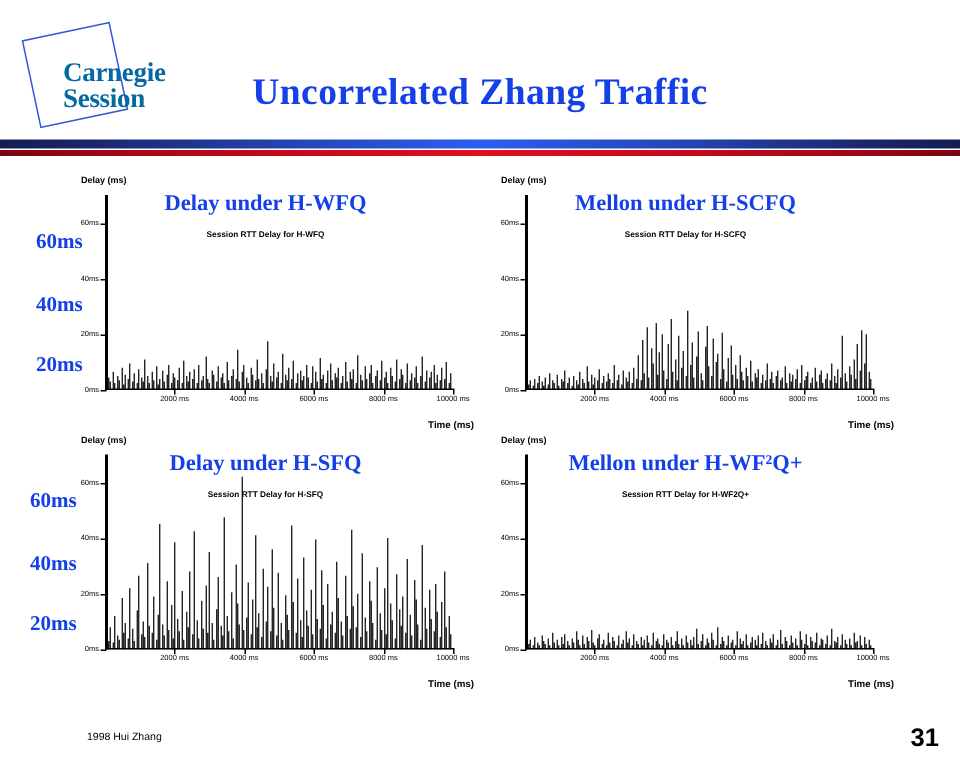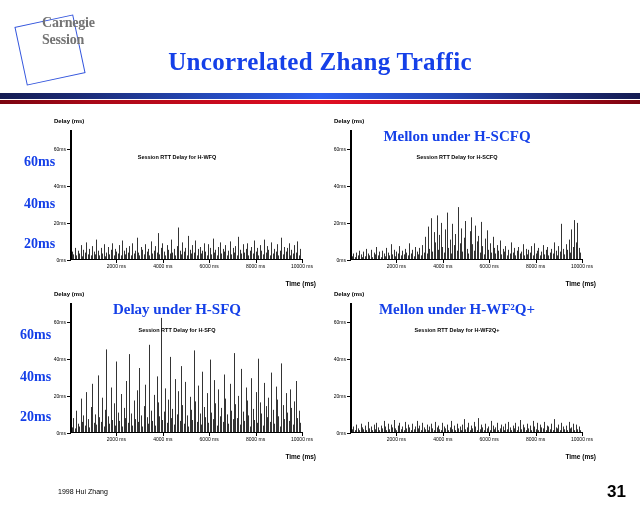--- a/index.html
+++ b/index.html
@@ -29,25 +29,25 @@
     top: 12px;
     width: 60px;
     height: 60px;
     border: 1px solid #3355dd;
     transform: rotate(-12deg);
     box-sizing: border-box;
   }
   #logo-text {
     position: absolute;
     left: 28px;
-    top: 6px;
-    color: #737373;
+    top: 32px;
+    color: #0369a1;
     font-family: "Liberation Serif", serif;
     font-weight: bold;
-    font-size: 14px;
+    font-size: 18px;
     line-height: 17px;
     letter-spacing: -0.2px;
   }
   #logo-text div { white-space: nowrap; }
 
   
   #slide-title {
     position: absolute;
     left: 0;
     top: 48px;
@@ -242,20 +242,21 @@
 
 <div id="slide-title">Uncorrelated Zhang Traffic</div>
 
 <div id="divider">
   <div id="divider-blue"></div>
   <div id="divider-red"></div>
 </div>
 
 <div class="chart" id="chart-0">
   <div class="axis-name-y">Delay (ms)</div>
+  <div class="chart-title">Delay under H-WFQ</div>
   <div class="chart-subtitle">Session RTT Delay for H-WFQ</div>
   <div class="plot-area">
     <div class="axis-y"></div>
     <div class="axis-x"></div>
     <div class="spikes">
         <svg width="230" height="130">
           <path d="M0.5,130L0.5,121.6 M1.5,130L1.5,124.4 M3.5,130L3.5,117.9 M4.5,130L4.5,125.4 M6.5,130L6.5,120.7 M7.5,130L7.5,123.5 M9.5,130L9.5,115.1 M10.5,130L10.5,126.3 M11.5,130L11.5,119.8 M13.5,130L13.5,122.6 M14.5,130L14.5,112.4 M16.5,130L16.5,124.4 M17.5,130L17.5,118.9 M19.5,130L19.5,125.4 M20.5,130L20.5,116.1 M22.5,130L22.5,121.6 M23.5,130L23.5,124.4 M24.5,130L24.5,109.6 M26.5,130L26.5,120.7 M27.5,130L27.5,125.4 M29.5,130L29.5,117.9 M30.5,130L30.5,123.5 M32.5,130L32.5,114.2 M33.5,130L33.5,126.3 M34.5,130L34.5,122.6 M36.5,130L36.5,117.0 M37.5,130L37.5,124.4 M39.5,130L39.5,119.8 M40.5,130L40.5,113.3 M42.5,130L42.5,125.4 M43.5,130L43.5,118.9 M44.5,130L44.5,121.6 M46.5,130L46.5,123.5 M47.5,130L47.5,115.1 M49.5,130L49.5,125.4 M50.5,130L50.5,110.5 M52.5,130L52.5,120.7 M53.5,130L53.5,124.4 M54.5,130L54.5,117.9 M56.5,130L56.5,122.6 M57.5,130L57.5,116.1 M59.5,130L59.5,125.4 M60.5,130L60.5,113.3 M62.5,130L62.5,123.5 M63.5,130L63.5,120.7 M65.5,130L65.5,107.7 M66.5,130L66.5,122.6 M67.5,130L67.5,125.4 M69.5,130L69.5,117.0 M70.5,130L70.5,119.8 M72.5,130L72.5,124.4 M73.5,130L73.5,114.2 M75.5,130L75.5,121.6 M76.5,130L76.5,118.9 M77.5,130L77.5,125.4 M79.5,130L79.5,111.4 M80.5,130L80.5,123.5 M82.5,130L82.5,120.7 M83.5,130L83.5,116.1 M85.5,130L85.5,122.6 M86.5,130L86.5,103.1 M87.5,130L87.5,124.4 M89.5,130L89.5,117.9 M90.5,130L90.5,113.3 M92.5,130L92.5,121.6 M93.5,130L93.5,125.4 M95.5,130L95.5,115.1 M96.5,130L96.5,119.8 M98.5,130L98.5,123.5 M99.5,130L99.5,109.6 M100.5,130L100.5,122.6 M102.5,130L102.5,118.9 M103.5,130L103.5,125.4 M105.5,130L105.5,116.1 M106.5,130L106.5,97.5 M108.5,130L108.5,120.7 M109.5,130L109.5,124.4 M110.5,130L110.5,112.4 M112.5,130L112.5,121.6 M113.5,130L113.5,117.9 M115.5,130L115.5,125.4 M116.5,130L116.5,105.9 M118.5,130L118.5,119.8 M119.5,130L119.5,123.5 M120.5,130L120.5,115.1 M122.5,130L122.5,122.6 M123.5,130L123.5,110.5 M125.5,130L125.5,125.4 M126.5,130L126.5,118.9 M128.5,130L128.5,117.0 M129.5,130L129.5,123.5 M130.5,130L130.5,120.7 M132.5,130L132.5,113.3 M133.5,130L133.5,121.6 M135.5,130L135.5,125.4 M136.5,130L136.5,114.2 M138.5,130L138.5,117.9 M139.5,130L139.5,124.4 M141.5,130L141.5,108.6 M142.5,130L142.5,122.6 M143.5,130L143.5,119.8 M145.5,130L145.5,125.4 M146.5,130L146.5,117.0 M148.5,130L148.5,112.4 M149.5,130L149.5,123.5 M151.5,130L151.5,118.9 M152.5,130L152.5,121.6 M153.5,130L153.5,115.1 M155.5,130L155.5,125.4 M156.5,130L156.5,120.7 M158.5,130L158.5,111.4 M159.5,130L159.5,124.4 M161.5,130L161.5,117.9 M162.5,130L162.5,122.6 M163.5,130L163.5,116.1 M165.5,130L165.5,125.4 M166.5,130L166.5,106.8 M168.5,130L168.5,119.8 M169.5,130L169.5,123.5 M171.5,130L171.5,114.2 M172.5,130L172.5,122.6 M174.5,130L174.5,118.9 M175.5,130L175.5,113.3 M176.5,130L176.5,125.4 M178.5,130L178.5,120.7 M179.5,130L179.5,117.0 M181.5,130L181.5,123.5 M182.5,130L182.5,110.5 M184.5,130L184.5,121.6 M185.5,130L185.5,117.9 M186.5,130L186.5,125.4 M188.5,130L188.5,115.1 M189.5,130L189.5,120.7 M191.5,130L191.5,124.4 M192.5,130L192.5,109.6 M194.5,130L194.5,122.6 M195.5,130L195.5,116.1 M196.5,130L196.5,119.8 M198.5,130L198.5,125.4 M199.5,130L199.5,112.4 M201.5,130L201.5,123.5 M202.5,130L202.5,118.9 M204.5,130L204.5,121.6 M205.5,130L205.5,114.2 M206.5,130L206.5,125.4 M208.5,130L208.5,120.7 M209.5,130L209.5,107.7 M211.5,130L211.5,124.4 M212.5,130L212.5,117.0 M214.5,130L214.5,121.6 M215.5,130L215.5,117.9 M217.5,130L217.5,113.3 M218.5,130L218.5,125.4 M219.5,130L219.5,119.8 M221.5,130L221.5,123.5 M222.5,130L222.5,115.1 M224.5,130L224.5,122.6 M225.5,130L225.5,111.4 M227.5,130L227.5,125.4 M228.5,130L228.5,118.9 " stroke="#000" stroke-width="0.8" fill="none"></path>
         </svg>
       </div>
     <div class="ticks-y">

